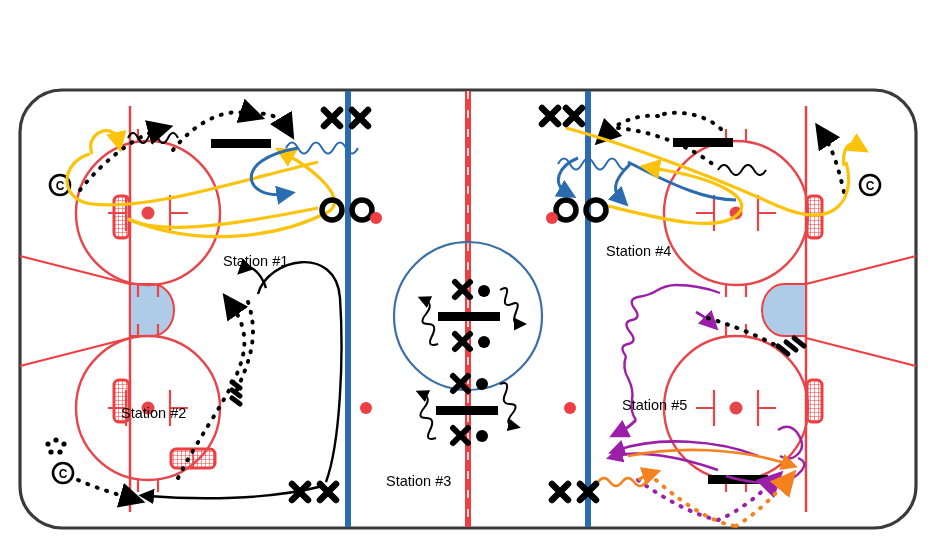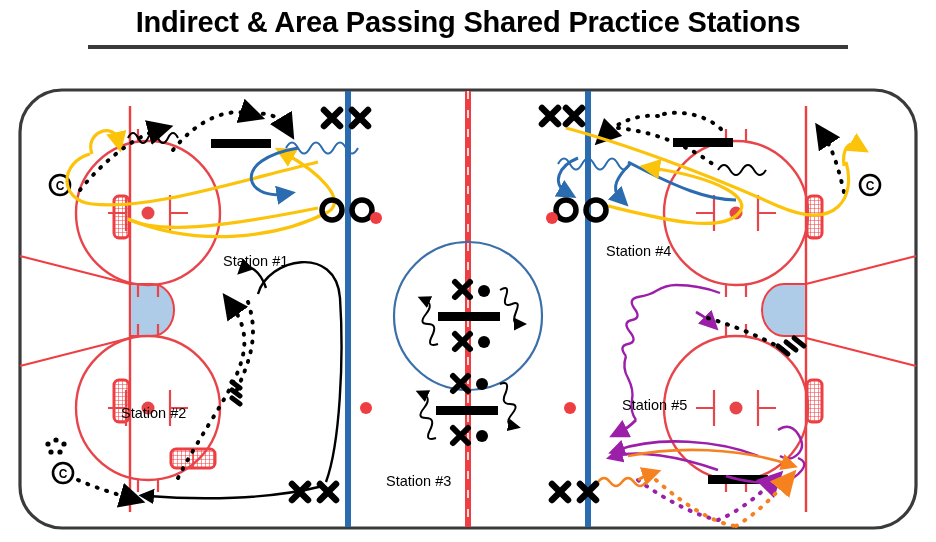--- a/index.html
+++ b/index.html
@@ -62,24 +62,20 @@
     font-family: "Liberation Sans", sans-serif;
     font-size: 14.5px;
     fill: #000000;
   }
 </style>
 </head>
 <body>
 
 <div id="page">
 
-  <div class="title-block">
-    <h1 class="title-text">Indirect &amp; Area Passing Shared Practice Stations</h1>
-    <div class="title-rule"></div>
-  </div>
 
   <div class="rink-wrap">
     <svg class="rink" viewBox="0 0 900 442" xmlns="http://www.w3.org/2000/svg">
 
       <defs>
         <pattern id="netmesh" width="4" height="4" patternUnits="userSpaceOnUse">
           <rect width="4" height="4" fill="#ffffff"></rect>
           <path d="M0 0 V4 M0 0 H4" stroke="#ef3e42" stroke-width="1.1"></path>
         </pattern>
         <marker id="arrowBlack" markerWidth="7" markerHeight="7" refX="2.5" refY="3.2" orient="auto">

